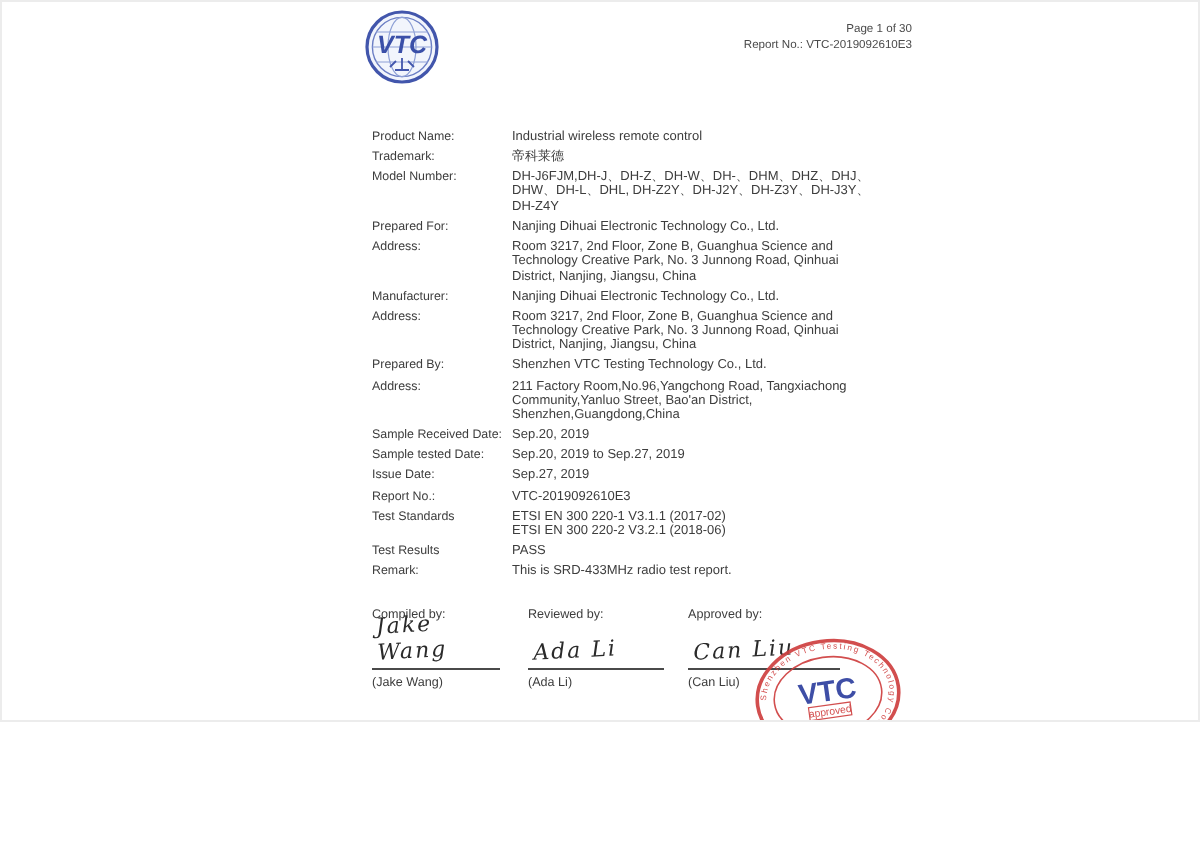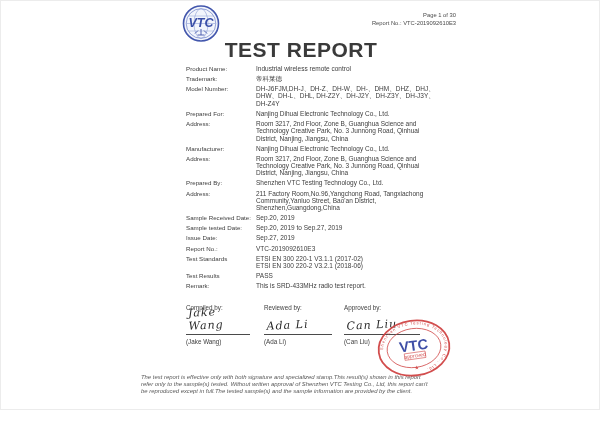--- a/index.html
+++ b/index.html
@@ -1,17 +1,17 @@
 <!DOCTYPE html>
 <html><head>
 <meta charset="utf-8">
 <style>
   html,body{margin:0;padding:0;background:#ffffff;}
   body{font-family:"Liberation Sans",sans-serif;-webkit-font-smoothing:antialiased;}
-  #canvas{position:relative;width:600px;height:410px;background:#ffffff;border:1px solid #ececec;box-sizing:border-box;overflow:hidden;}
+  #canvas{position:relative;width:600px;height:361px;background:#ffffff;border:1px solid #ececec;box-sizing:border-box;overflow:hidden;}
 
   
   #logo{position:absolute;left:176px;top:3px;width:48px;height:40px;}
   #page-info{position:absolute;top:11px;right:143px;text-align:right;font-size:5.8px;line-height:7.6px;color:#4a4a4a;}
   #doc-title{position:absolute;top:37px;left:128px;width:344px;text-align:center;
              font-size:21px;font-weight:bold;letter-spacing:0.5px;color:#3a3a3a;}
 
   
   #fields{position:absolute;left:185px;top:64px;width:275px;}
   .row{display:flex;margin-bottom:2.8px;}
@@ -53,21 +53,20 @@
     <line x1="11" y1="27" x2="37" y2="27" stroke="#8ea0d6" stroke-width="0.5"></line>
     <text x="24" y="22.5" text-anchor="middle" font-size="12.5" font-weight="bold" font-style="italic" fill="#3a4fa8" font-family="Liberation Sans, sans-serif">VTC</text>
     <path d="M24 25 v6 M20.5 31 h7 M21 26.5 l-3 3 M27 26.5 l3 3" stroke="#4256ac" stroke-width="0.9" fill="none"></path>
   </svg>
 
   <div id="page-info">
     <div>Page 1 of 30</div>
     <div>Report No.: VTC-2019092610E3</div>
   </div>
 
-  <div id="doc-title">TEST REPORT</div>
 
   <div id="fields">
     <div class="row">
       <div class="label">Product Name:</div>
       <div class="value">Industrial wireless remote control</div>
     </div>
 
     <div class="row">
       <div class="label">Trademark:</div>
       <div class="value">帝科莱德</div>

